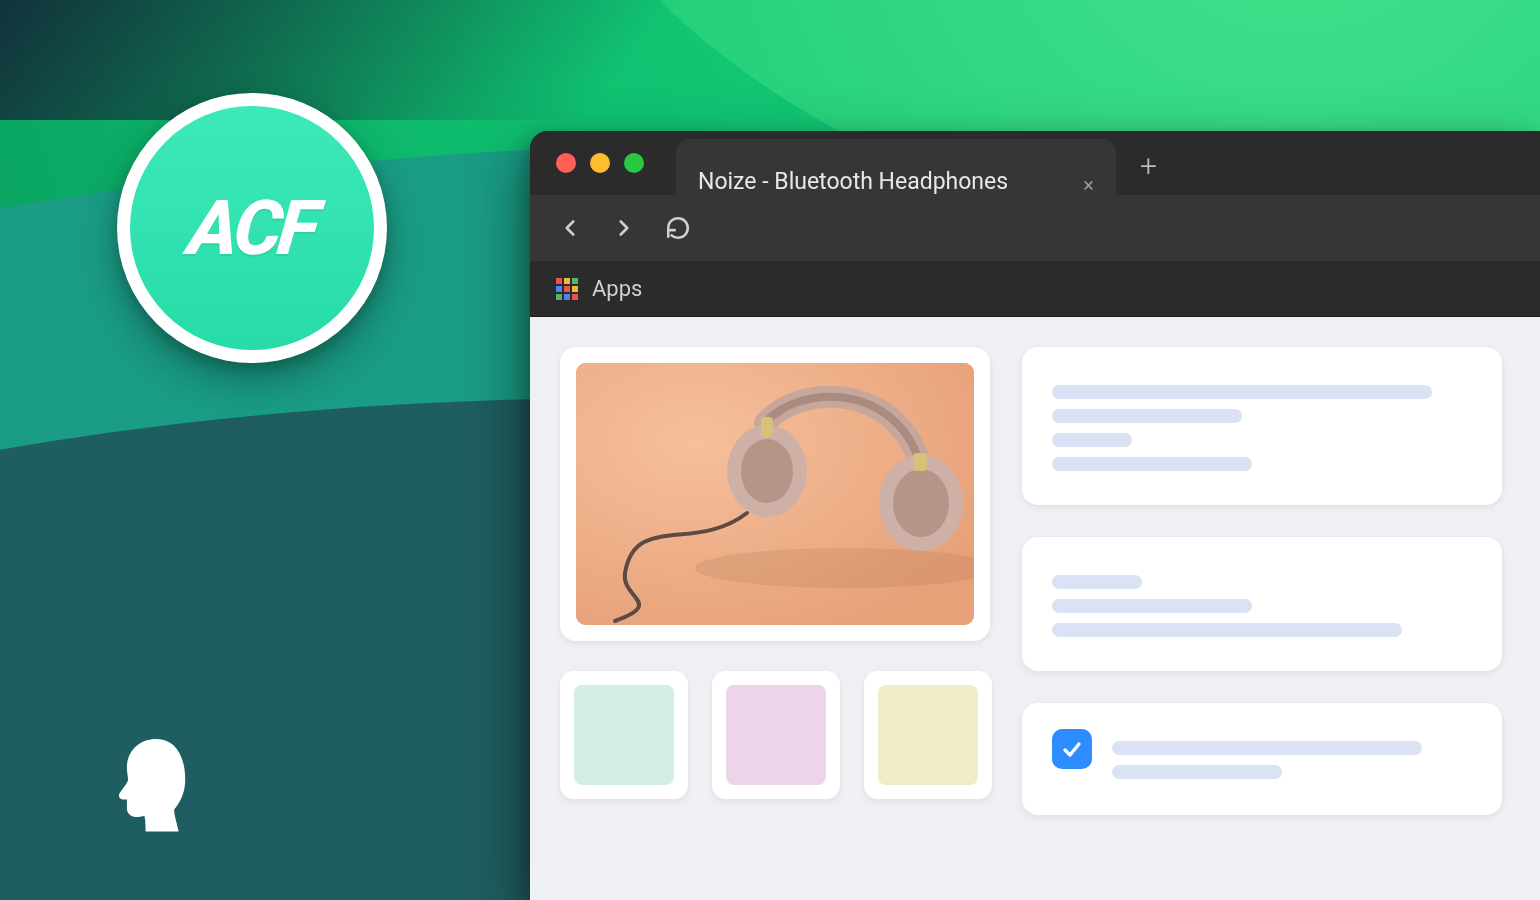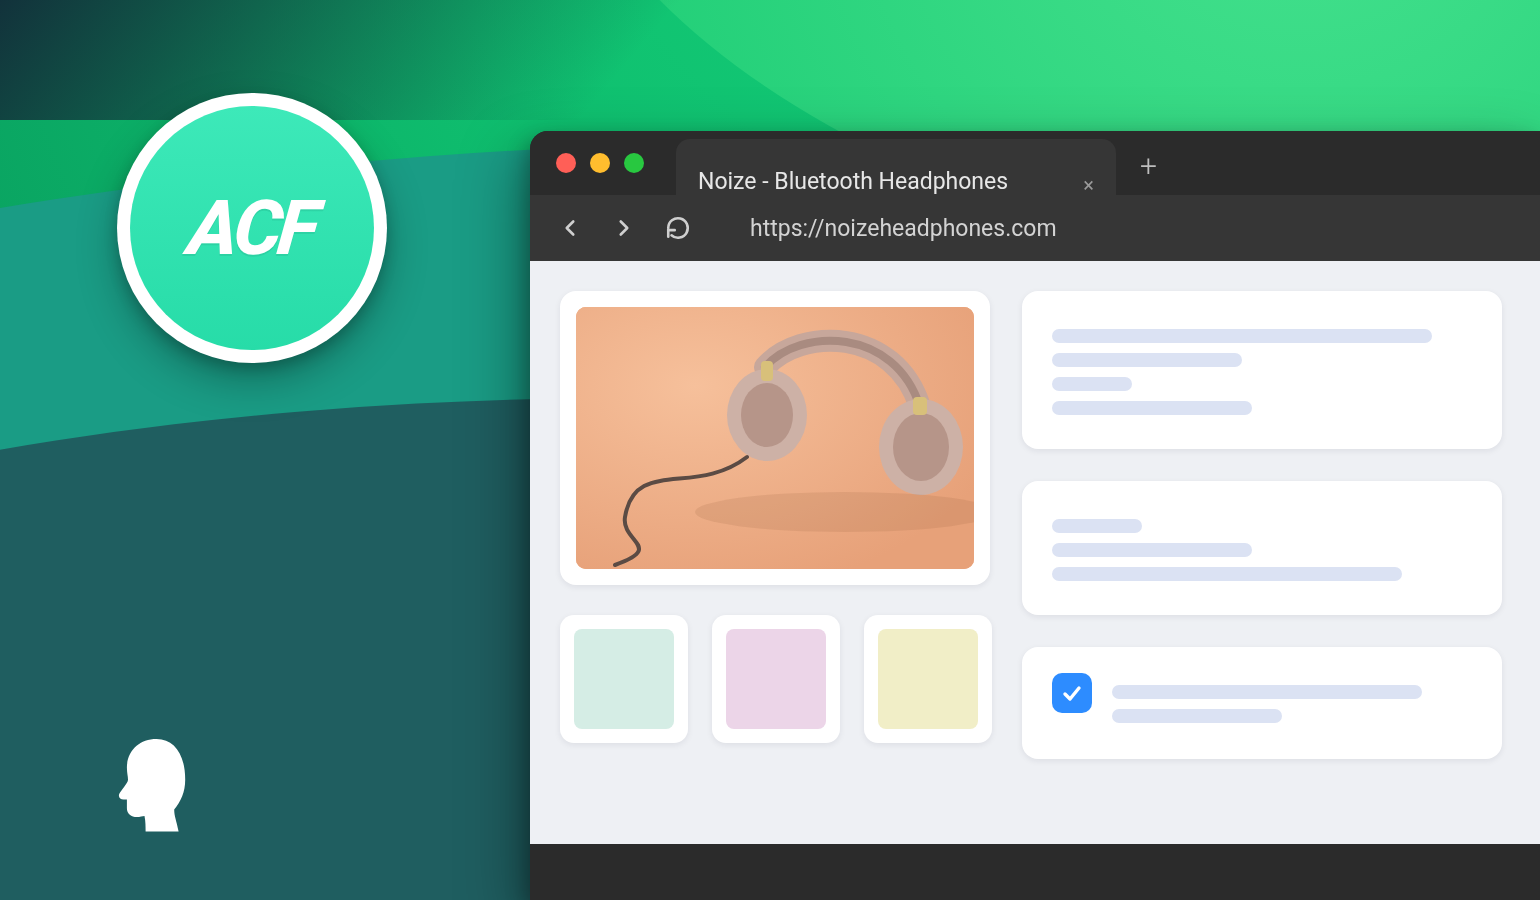--- a/index.html
+++ b/index.html
@@ -106,23 +106,36 @@
             <polyline points="9 18 15 12 9 6"></polyline>
           </svg>
       </div>
       <div class="nav-icn">
         <svg width="26" height="26" viewBox="0 0 24 24" fill="none" stroke="#cfcfcf" stroke-width="2.4" stroke-linecap="round">
             <path d="M3 12a9 9 0 1 1 3 6.7"></path>
             <polyline points="3 20 3 14 9 14"></polyline>
           </svg>
       </div>
       <div style="width:4px"></div>
-      <div class="addr">https://noizeheadphones.com</div>
-    </div>
-
+    </div>
+
+    <div class="bookmarks">
+      <div class="apps-grid">
+        <span style="background:#e8554f"></span>
+          <span style="background:#f3b63b"></span>
+          <span style="background:#54b565"></span>
+        <span style="background:#4f83e8"></span>
+          <span style="background:#e8554f"></span>
+          <span style="background:#f3b63b"></span>
+        <span style="background:#54b565"></span>
+          <span style="background:#4f83e8"></span>
+          <span style="background:#e8554f"></span>
+      </div>
+      <span>Apps</span>
+    </div>
 
     <div class="viewport">
       <div class="grid">
 
         <div>
           <div class="card hero">
             <div class="hero-img">
               <svg viewBox="0 0 400 262" width="100%" height="100%" preserveAspectRatio="xMidYMid slice">
                 <rect width="400" height="262" fill="#efb089"></rect>
                 <rect width="400" height="262" fill="url(#g1)"></rect>

